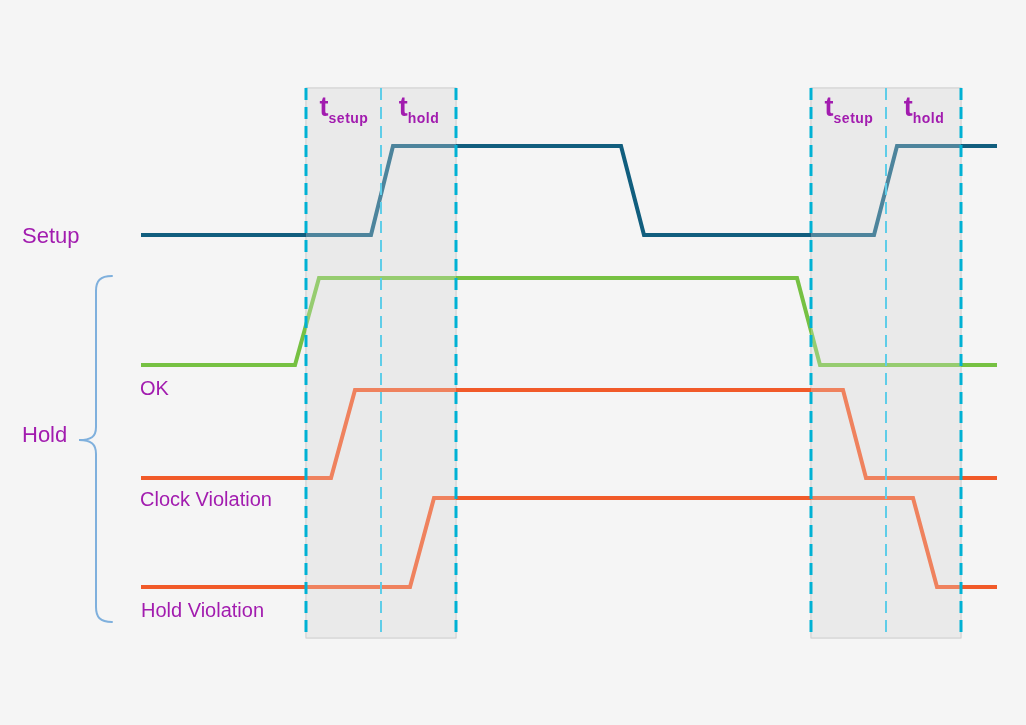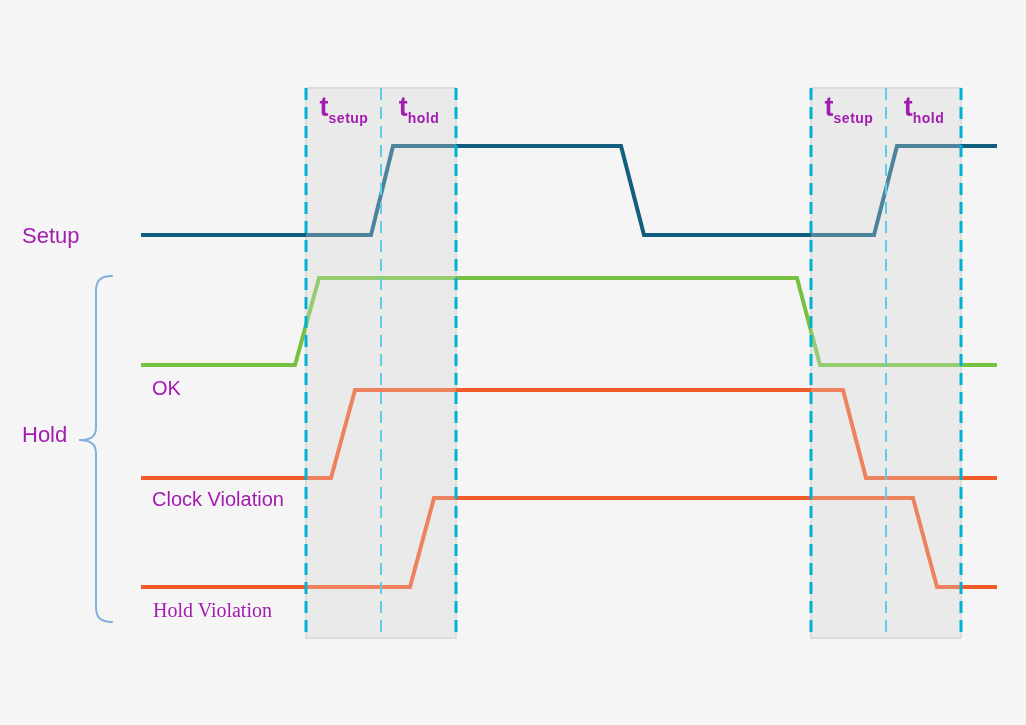--- a/index.html
+++ b/index.html
@@ -19,26 +19,26 @@
     left:0;top:0;
     width:1026px;height:725px;
   }
   .lbl,.slbl,.tlbl{
     position:absolute;
     color:#a21caf;
     white-space:nowrap;
     line-height:1;
   }
   .lbl{font-size:22px;font-weight:500;}
-  .slbl{font-size:20px;font-weight:500;margin-left:12px;}
+  .slbl{font-size:20px;font-weight:500;}
   .clock-lbl{left:22px;top:225px;}
   .data-lbl{left:22px;top:424px;}
   .ok-lbl{left:140px;top:378px;}
   .sv-lbl{left:140px;top:489px;}
-  .hv-lbl{left:141px;top:600px;font-family:Liberation Serif, serif;}
+  .hv-lbl{left:141px;top:600px;}
   .tlbl{top:94px;transform:translateX(-50%);font-weight:700;}
   .tlbl .t{font-size:27px;font-weight:700;}
   .tlbl .sub{
     font-size:14px;font-weight:700;
     letter-spacing:0.5px;
     display:inline-block;
     transform:translateY(7px);
   }
   .t1s{left:344px;}
   .t1h{left:419px;}

